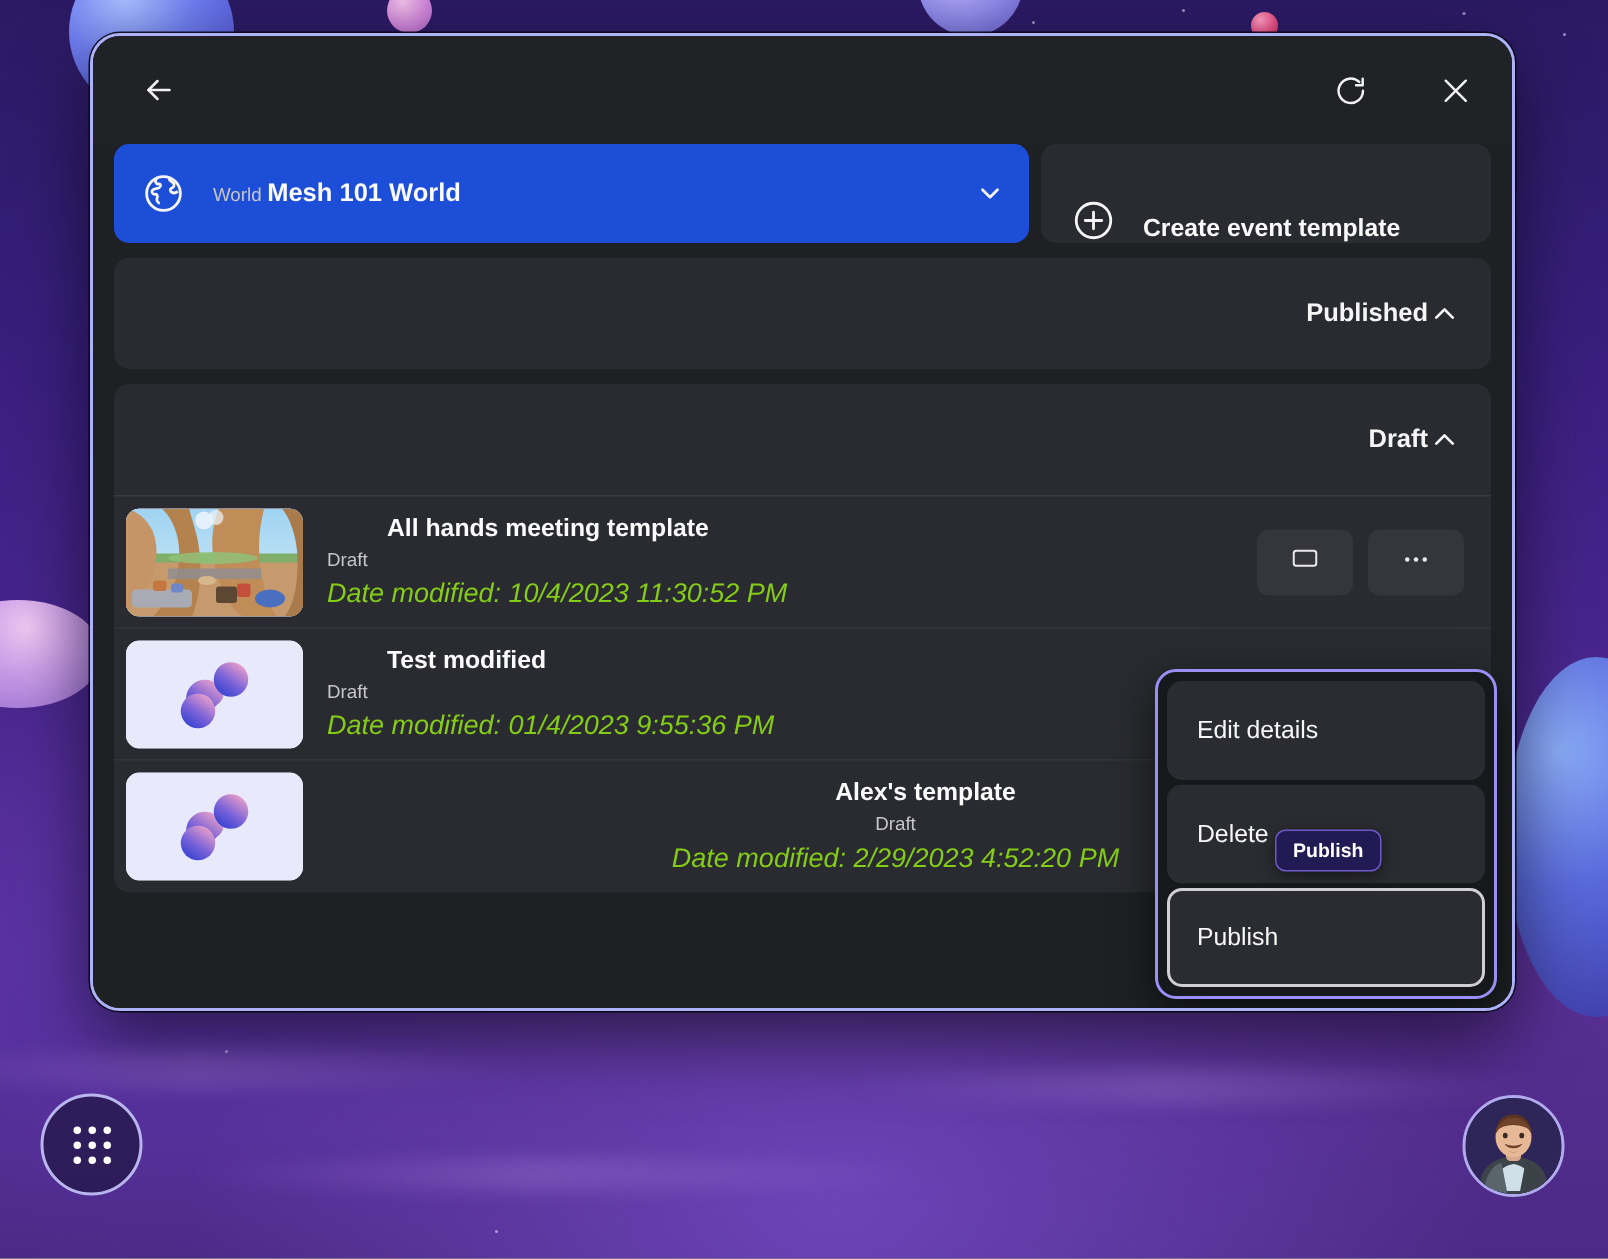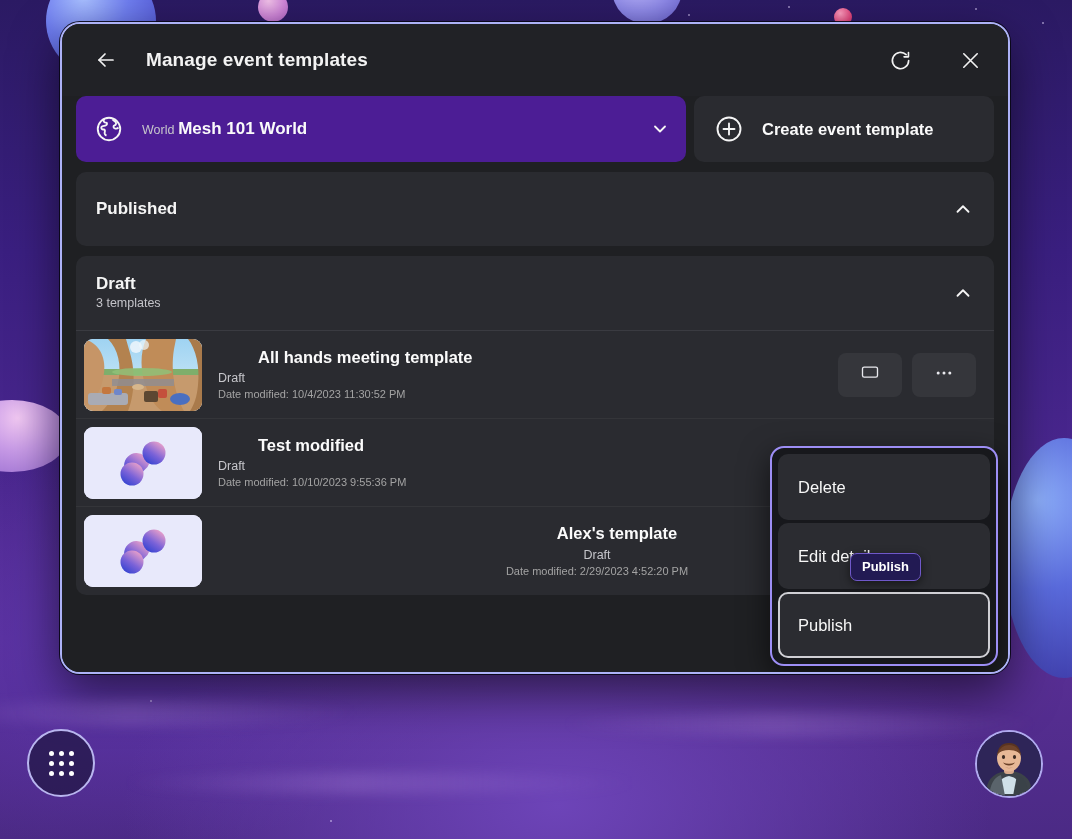--- a/index.html
+++ b/index.html
@@ -114,46 +114,46 @@
     flex: 1 1 auto; padding: 0 14px 14px;
     display: flex; flex-direction: column; gap: 10px;
     background: #1f2023;
     position: relative;
   }
 
   
   #selector-row { display: flex; gap: 8px; }
   #world-selector {
     flex: 1 1 auto; height: 66px;
-    background: #4c1d95; border-radius: 10px;
+    background: #1d4ed8; border-radius: 10px;
     display: flex; align-items: center; padding: 0 16px 0 18px;
     cursor: pointer; border: none;
   }
   #world-selector .globe { flex: 0 0 auto; margin-right: 18px; display: flex; }
   #world-text { flex: 1 1 auto; text-align: left; }
   #world-label { font-size: 12.5px; color: #c6c6cb; line-height: 1.35; }
   #world-value { font-size: 17px; font-weight: bold; color: #fafafa; line-height: 1.35; }
 
   #create-template-btn {
     flex: 0 0 300px; height: 66px;
     background: #2a2b30; border-radius: 10px;
-    display: flex; align-items: center; padding: 0 20px;
+    display: flex; align-items: flex-end; padding: 0 20px;
     cursor: pointer; border: none;
   }
   #create-template-btn .plus { margin-right: 18px; display: flex; }
   #create-template-label { font-size: 16.5px; font-weight: bold; color: #fafafa; }
 
   
   .section {
     background: #2a2b30; border-radius: 10px;
     overflow: hidden;
   }
   .section-head {
     height: 74px; display: flex; align-items: center;
-    padding: 0 20px 0 20px; cursor: pointer;
+    padding: 0 20px 0 20px; cursor: pointer; text-align: right;
   }
   .section-head .meta { flex: 1 1 auto; }
   .section-title { font-size: 17px; font-weight: bold; color: #f5f5f5; line-height: 1.3; }
   .section-count { font-size: 12.5px; color: #c4c4c9; line-height: 1.4; }
   .section-head .chev { flex: 0 0 auto; display: flex; }
 
   .section-divider { height: 1px; background: #3a3b41; margin: 0 0 0 0; }
 
   
   .tpl-row {
@@ -165,21 +165,21 @@
   .tpl-row:last-child { border-bottom: none; text-align: center; }
   .tpl-thumb {
     flex: 0 0 auto; width: 118px; height: 72px;
     border-radius: 9px; overflow: hidden; margin-right: 16px;
     background: #e7e8fb;
   }
   .tpl-thumb svg { display: block; width: 100%; height: 100%; }
   .tpl-info { flex: 1 1 auto; min-width: 0; }
   .tpl-name { font-size: 16.5px; font-weight: bold; color: #fbfbfb; line-height: 1.4; margin-left: 40px; }
   .tpl-status { font-size: 12.5px; color: #c6c6cb; line-height: 1.45; }
-  .tpl-date { font-size: 11px; color: #a3a3a3; line-height: 1.45; }
+  .tpl-date { font-size: 18px; color: #84cc16; line-height: 1.45; font-style: italic; }
   .tpl-actions { flex: 0 0 auto; display: flex; gap: 10px; }
   .row-action-btn {
     width: 64px; height: 44px; border-radius: 8px;
     background: #35363b; border: none; cursor: pointer;
     display: flex; align-items: center; justify-content: center;
   }
 
   
   #context-menu {
     position: absolute;
@@ -247,21 +247,20 @@
     <div id="dialog-header">
       <button class="hdr-icon-btn">
         <span>
           <svg width="24" height="24" viewBox="0 0 24 24" fill="none" stroke="#f2f2f2" stroke-width="1.7" stroke-linecap="round" stroke-linejoin="round">
             <path d="M19 12H5"></path>
               <path d="M11 18l-6-6 6-6"></path>
           </svg>
         </span>
       </button>
 
-      <div id="dialog-title">Manage event templates</div>
 
       <div id="hdr-spacer"></div>
 
       <button class="hdr-icon-btn">
         <span>
           <svg width="23" height="23" viewBox="0 0 24 24" fill="none" stroke="#f2f2f2" stroke-width="1.7" stroke-linecap="round" stroke-linejoin="round">
             <path d="M20.5 12a8.5 8.5 0 1 1-2.6-6.1"></path>
             <path d="M20.3 3.6v4.6h-4.6"></path>
           </svg>
         </span>
@@ -320,21 +319,20 @@
               <path d="M6 15l6-6 6 6"></path>
             </svg>
           </span>
         </div>
       </div>
 
       <div class="section">
         <div class="section-head">
           <span class="meta">
             <span class="section-title" style="display:block;">Draft</span>
-            <span class="section-count" style="display:block;">3 templates</span>
           </span>
           <span class="chev">
             <svg width="22" height="22" viewBox="0 0 24 24" fill="none" stroke="#f5f5f5" stroke-width="2" stroke-linecap="round" stroke-linejoin="round">
               <path d="M6 15l6-6 6 6"></path>
             </svg>
           </span>
         </div>
         <div class="section-divider"></div>
 
         <div class="tpl-row">
@@ -412,21 +410,21 @@
               </defs>
               <rect x="0" y="0" width="118" height="72" fill="#e8e9fb"></rect>
               <path d="M51 51 a12.5 12.5 0 1 1 14 -14 a11 11 0 0 1 -4.5 6 l-4 4 a11 11 0 0 1 -5.5 4 z" fill="url(#mesh1)"></path>
               <circle cx="70" cy="26" r="11.5" fill="url(#mesh1)"></circle>
               <circle cx="48" cy="47" r="11.5" fill="url(#mesh1)"></circle>
             </svg>
           </span>
           <span class="tpl-info">
             <span class="tpl-name" style="display:block;">Test modified</span>
             <span class="tpl-status" style="display:block;">Draft</span>
-            <span class="tpl-date" style="display:block;">Date modified: 10/10/2023 9:55:36 PM</span>
+            <span class="tpl-date" style="display:block;">Date modified: 01/4/2023 9:55:36 PM</span>
           </span>
           <span class="tpl-actions"></span>
         </div>
 
         <div class="tpl-row">
           <span class="tpl-thumb">
             <svg viewBox="0 0 118 72">
               <rect x="0" y="0" width="118" height="72" fill="#e8e9fb"></rect>
               <path d="M51 51 a12.5 12.5 0 1 1 14 -14 a11 11 0 0 1 -4.5 6 l-4 4 a11 11 0 0 1 -5.5 4 z" fill="url(#mesh1)"></path>
               <circle cx="70" cy="26" r="11.5" fill="url(#mesh1)"></circle>
@@ -436,22 +434,22 @@
           <span class="tpl-info">
             <span class="tpl-name" style="display:block;">Alex's template</span>
             <span class="tpl-status" style="display:block;">Draft</span>
             <span class="tpl-date" style="display:block;">Date modified: 2/29/2023 4:52:20 PM</span>
           </span>
           <span class="tpl-actions"></span>
         </div>
       </div>
 
       <div id="context-menu">
+        <button class="menu-item">Edit details</button>
         <button class="menu-item">Delete</button>
-        <button class="menu-item">Edit details</button>
         <button class="menu-item focused">Publish</button>
       </div>
 
     </div>
   </div>
 
   <div id="publish-tooltip">Publish</div>
 
   <div id="app-launcher">
     <span class="dot-grid">

